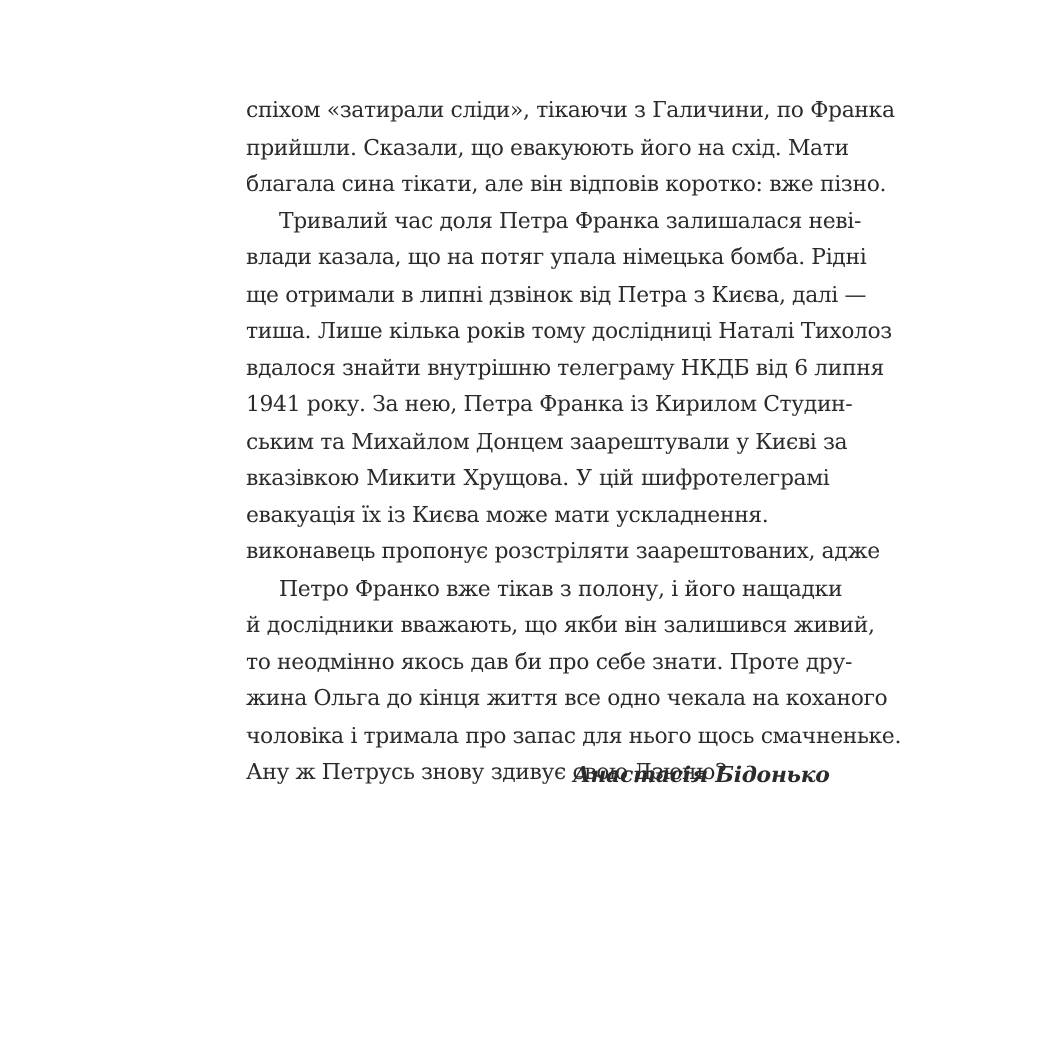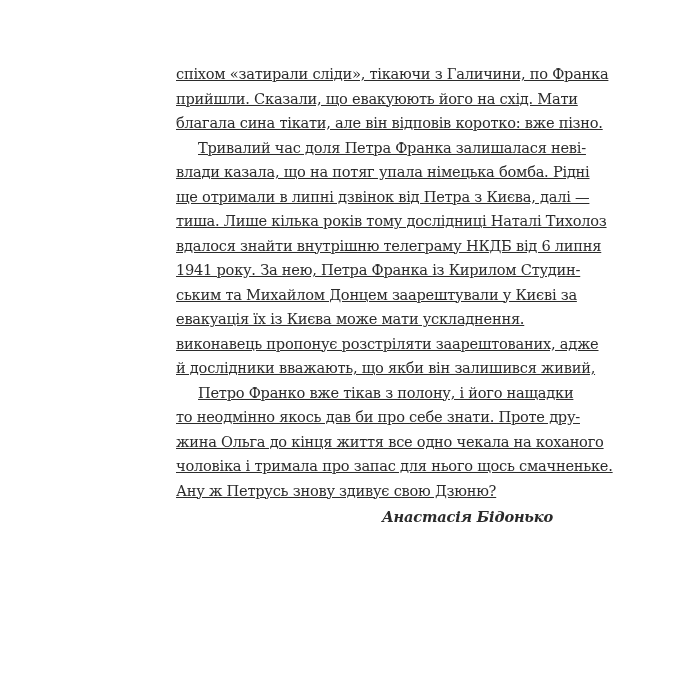--- a/index.html
+++ b/index.html
@@ -2,21 +2,21 @@
 <html><head>
 <meta charset="utf-8">
 <style>
   html, body { margin: 0; padding: 0; }
   body {
     width: 700px; height: 700px; background: #ffffff; position: relative; overflow: hidden;
     font-family: "DejaVu Serif", "Liberation Serif", serif;
     color: #2b2b2b;
   }
   .page {
-    position: absolute; left: 176px; top: 62px; width: 389px; text-decoration: underline;
+    position: absolute; left: 164px; top: 62px; width: 389px;
   }
   .line {
     display: block; height: 24.5px; line-height: 24.5px;
     font-size: 14.6px; white-space: nowrap;
     text-align: justify; text-align-last: justify;
     letter-spacing: -0.25px;
   }
   .line.last { text-align-last: left; }
   .line.indent { padding-left: 22px; }
   .signature {
@@ -36,26 +36,27 @@
     <span class="line last">благала сина тікати, але він відповів коротко: вже пізно.</span>
   </p>
   <p style="margin:0">
     <span class="line indent">Тривалий час доля Петра Франка залишалася неві-</span>
     <span class="line">влади казала, що на потяг упала німецька бомба. Рідні</span>
     <span class="line">ще отримали в липні дзвінок від Петра з Києва, далі —</span>
     <span class="line">тиша. Лише кілька років тому дослідниці Наталі Тихолоз</span>
     <span class="line">вдалося знайти внутрішню телеграму НКДБ від 6 липня</span>
     <span class="line">1941 року. За нею, Петра Франка із Кирилом Студин-</span>
     <span class="line">ським та Михайлом Донцем заарештували у Києві за</span>
+    <span class="line">вказівкою Микити Хрущова. У цій шифротелеграмі</span>
     <span class="line last">евакуація їх із Києва може мати ускладнення.</span>
     <span class="line">виконавець пропонує розстріляти заарештованих, адже</span>
   </p>
   <p style="margin:0">
+    <span class="line indent">Петро Франко вже тікав з полону, і його нащадки</span>
     <span class="line">й дослідники вважають, що якби він залишився живий,</span>
-    <span class="line indent">Петро Франко вже тікав з полону, і його нащадки</span>
     <span class="line">то неодмінно якось дав би про себе знати. Проте дру-</span>
     <span class="line">жина Ольга до кінця життя все одно чекала на коханого</span>
     <span class="line">чоловіка і тримала про запас для нього щось смачненьке.</span>
     <span class="line last">Ану ж Петрусь знову здивує свою Дзюню?</span>
   </p>
 </div>
 
 <div class="signature">Анастасія Бідонько</div>
 
 </body></html>

